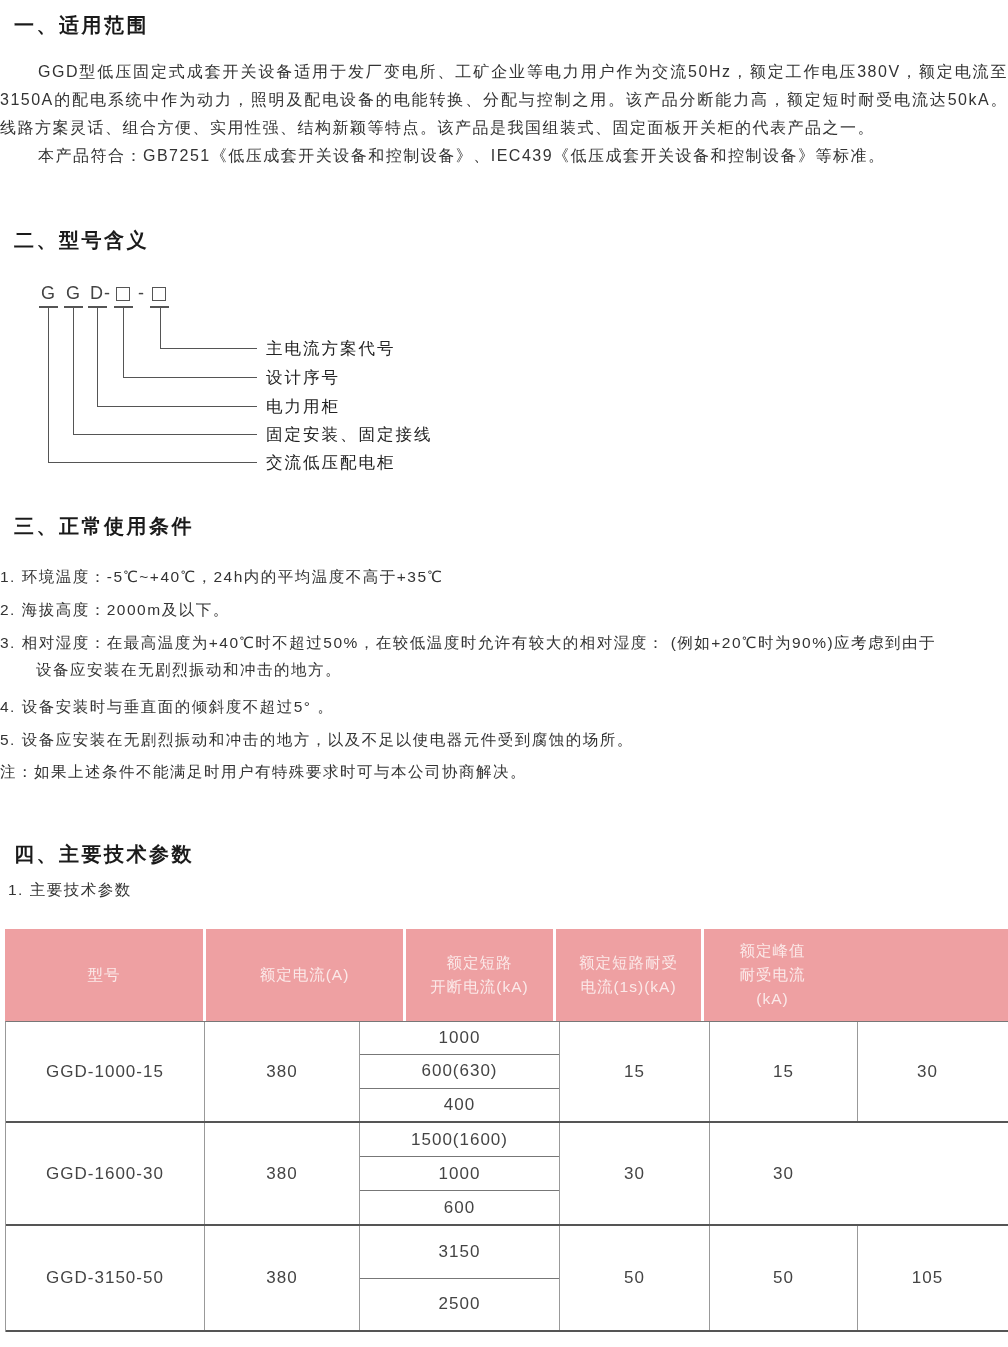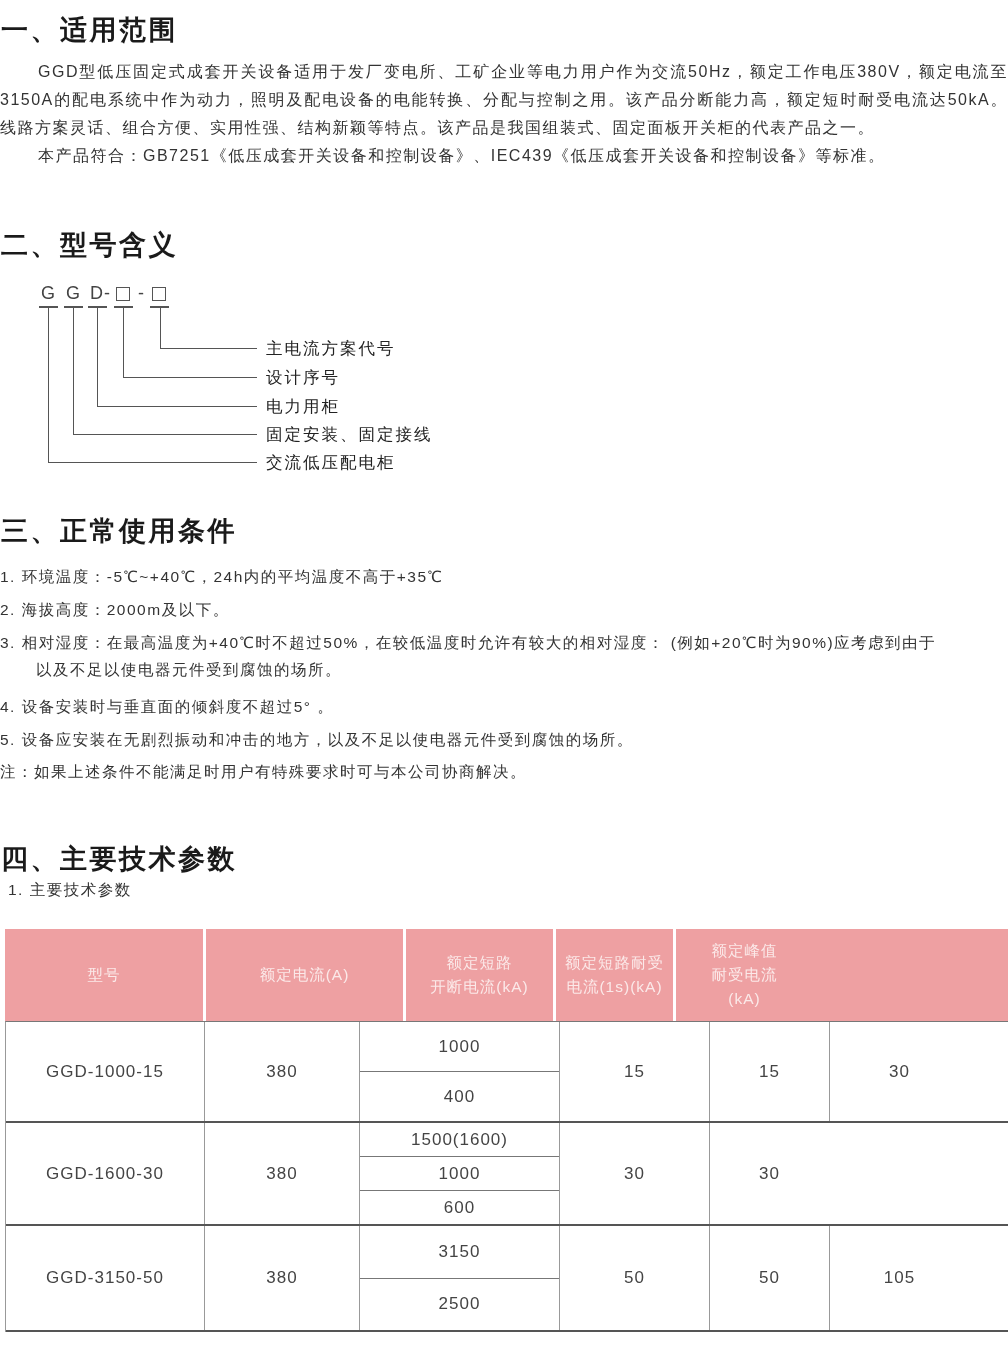--- a/index.html
+++ b/index.html
@@ -1,20 +1,20 @@
 <!DOCTYPE html>
 <html><head>
 <meta charset="utf-8">
 <style>
   * { margin:0; padding:0; box-sizing:border-box; }
   body { background:#fff; font-family:"Liberation Sans", sans-serif; }
   .page { position:relative; width:1008px; height:1347px; background:#ffffff; overflow:hidden; }
 
   
-  .sec-title { position:absolute; left:1px; font-size:27px; font-weight:700; color:#1a1a1a; letter-spacing:2.5px; white-space:nowrap; }
+  .sec-title { position:absolute; left:14px; font-size:20px; font-weight:700; color:#1a1a1a; letter-spacing:2.5px; white-space:nowrap; }
   .t-scope { top:12px; }
   .t-model { top:227px; }
   .t-cond  { top:513px; }
   .t-param { top:841px; }
 
   
   .para { position:absolute; top:58px; left:0; width:1008px; }
   .para .pl { font-size:16px; color:#333; line-height:28px; height:28px; letter-spacing:1.5px; white-space:nowrap; }
   .para .pl.fill { white-space:normal; text-align:justify; text-align-last:justify; }
   .para .pl.ind { padding-left:38px; }
@@ -52,21 +52,21 @@
   .thead { display:flex; height:92px; background:#eea0a2; }
   .th { display:flex; align-items:center; justify-content:center; text-align:center;
         color:#fbe9e9; font-size:15.5px; line-height:24px; letter-spacing:1px; white-space:pre-line; }
   .thead .th + .th { border-left:3px solid #ffffff; }
   .tbody { border-top:1.5px solid #777; border-left:1px solid #999; }
   .tgroup { display:flex; border-bottom:2px solid #555; }
   .g1{height:101px} .g2{height:103px} .g3{height:106px}
   .c { display:flex; align-items:center; justify-content:center;
        font-size:17px; color:#444; letter-spacing:1px; }
   .tgroup .c + .c { border-left:1px solid #999; }
-  .w0{width:198px} .w1{width:155px} .w2{width:200px} .w3{width:150px} .w4{width:120px} .w5{width:140px}
+  .w0{width:198px} .w1{width:155px} .w2{width:200px} .w3{width:150px} .w4{width:148px} .w5{width:140px}
   .c-curr { flex-direction:column; align-items:stretch; padding:0; }
   .subcell { flex:1; display:flex; align-items:center; justify-content:center; border-bottom:1px solid #777; }
   .subcell:last-child { border-bottom:none; }
 </style>
 </head>
 <body>
 
 <div class="page">
 
   <div class="sec-title t-scope">一、适用范围</div>
@@ -109,21 +109,21 @@
     <div class="dlabel lb2">设计序号</div>
     <div class="dlabel lb3">电力用柜</div>
     <div class="dlabel lb4">固定安装、固定接线</div>
     <div class="dlabel lb5">交流低压配电柜</div>
   </div>
 
   <div class="sec-title t-cond">三、正常使用条件</div>
   <div class="cl c1">1. 环境温度：-5℃~+40℃，24h内的平均温度不高于+35℃</div>
   <div class="cl c2">2. 海拔高度：2000m及以下。</div>
   <div class="cl c3">3. 相对湿度：在最高温度为+40℃时不超过50%，在较低温度时允许有较大的相对湿度： (例如+20℃时为90%)应考虑到由于</div>
-  <div class="cl c3b">以及不足以使电器元件受到腐蚀的场所。</div>
+  <div class="cl c3b">设备应安装在无剧烈振动和冲击的地方。</div>
   <div class="cl c4">4. 设备安装时与垂直面的倾斜度不超过5° 。</div>
   <div class="cl c5">5. 设备应安装在无剧烈振动和冲击的地方，以及不足以使电器元件受到腐蚀的场所。</div>
   <div class="cl c6">注：如果上述条件不能满足时用户有特殊要求时可与本公司协商解决。</div>
 
   <div class="sec-title t-param">四、主要技术参数</div>
   <div class="sub-title">1. 主要技术参数</div>
 
   <div class="tbl">
     <div class="thead">
       <div class="th w0">型号</div>
@@ -136,20 +136,21 @@
 耐受电流
 (kA)</div>
     </div>
     <div class="tbody">
 
       <div class="tgroup g1">
         <div class="c w0">GGD-1000-15</div>
         <div class="c w1">380</div>
         <div class="c w2 c-curr">
           <div class="subcell">1000</div>
+          <div class="subcell">600(630)</div>
           <div class="subcell">400</div>
         </div>
         <div class="c w3">15</div>
         <div class="c w4">15</div>
         <div class="c w5">30</div>
       </div>
 
       <div class="tgroup g2">
         <div class="c w0">GGD-1600-30</div>
         <div class="c w1">380</div>

